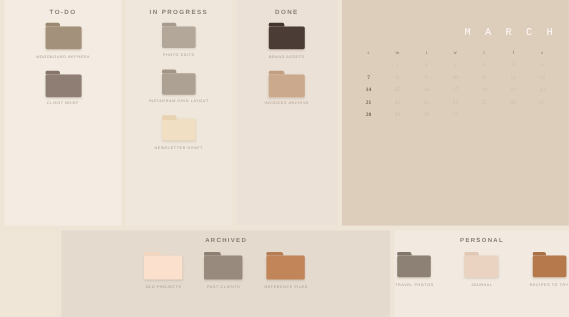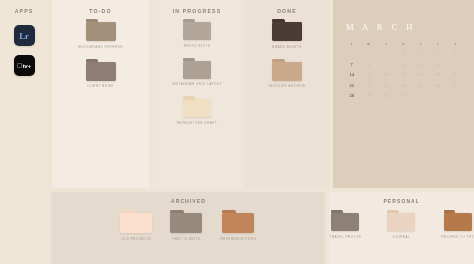--- a/index.html
+++ b/index.html
@@ -46,21 +46,21 @@
   .folder .tab{position:absolute;left:0;top:-3px;height:3.4px;width:42%;border-radius:1.2px 1.8px 0 0;}
   .flabel{
     font-size:3.1px;letter-spacing:.5px;color:#a89a8e;
     margin-top:3.6px;text-transform:uppercase;white-space:nowrap;
     text-align:center;
   }
 
   
   .cal{padding:0 10px;}
   .cal-title{
-    text-align:left;font-family:Liberation Serif, serif;
+    text-align:right;font-family:Liberation Mono, monospace;
     font-size:8.6px;letter-spacing:3.4px;color:#fdfaf6;
     margin-top:22px;margin-left:3px;
   }
   .cal-grid{margin-top:10px;display:grid;grid-template-columns:repeat(7,1fr);row-gap:5.4px;}
   .cal-dow{
     text-align:center;font-size:3.9px;color:#7f7164;
     font-family:"Liberation Serif",serif;letter-spacing:.2px;
   }
   .cal-cell{text-align:center;font-size:4.5px;color:#cabcab;font-family:"Liberation Serif",serif;}
   .cal-cell.sun{color:#6e6054;font-weight:700;}
@@ -80,32 +80,20 @@
   .brow{display:flex;justify-content:center;gap:18px;margin-top:9px;}
   .b-pers .brow{gap:26px;}
 </style>
 </head>
 <body>
 
 <div id="desktop">
 
   <div class="board">
 
-    <div class="col col-apps">
-      <div class="col-head">APPS</div>
-      <div class="apps-wrap">
-        <div class="app-icon app-lr">
-          <span>Lr</span>
-        </div>
-        <div class="app-icon app-tv">
-          <span class="apple"></span>
-            <span>tv+</span>
-        </div>
-      </div>
-    </div>
 
     <div class="col col-todo">
       <div class="col-head">TO-DO</div>
       <div class="folder-stack">
           <div class="fitem">
             <div class="folder" style="width: 30px; height: 19px; background: rgb(163, 145, 124);">
               <div class="tab" style="background: rgb(154, 136, 113);"></div>
             </div>
             <div class="flabel">moodboard refresh</div>
           </div>

